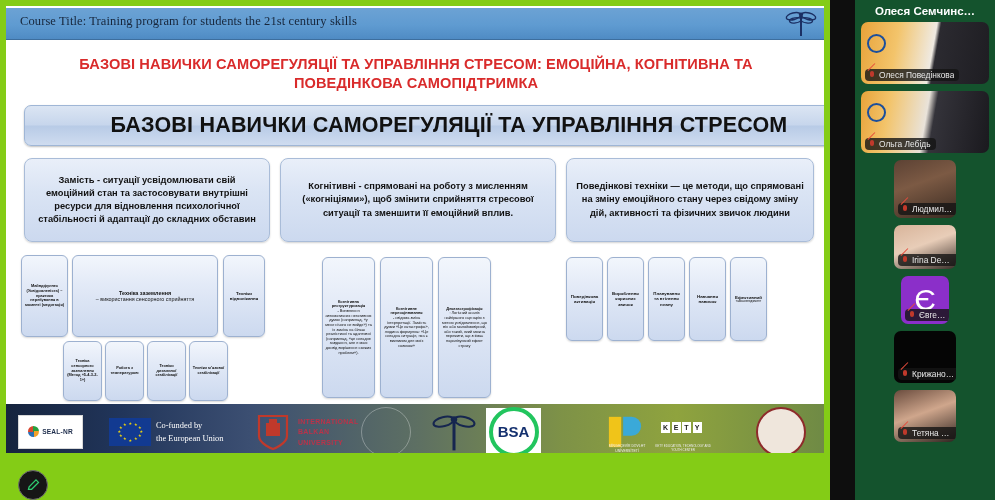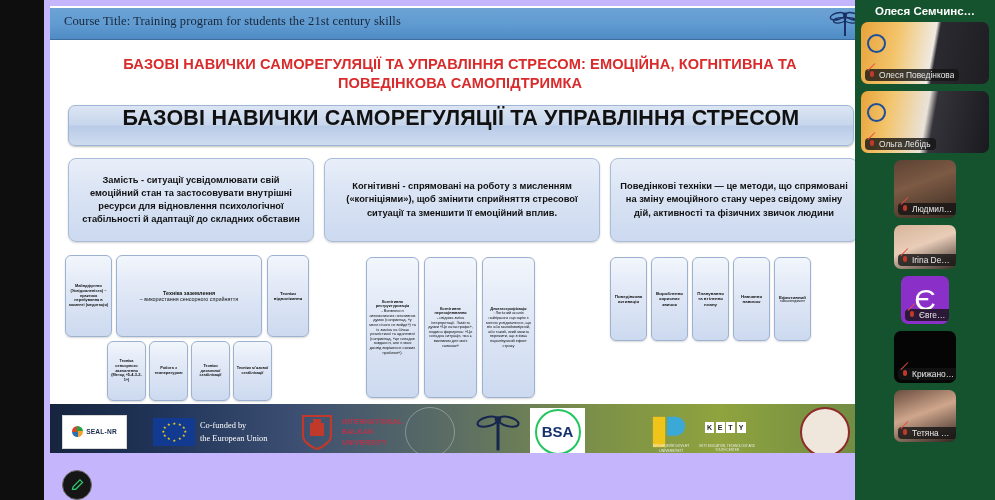--- a/index.html
+++ b/index.html
@@ -1,41 +1,41 @@
 <!DOCTYPE html>
 <html><head>
 <meta charset="utf-8">
 <style>
   html,body{margin:0;padding:0;background:#000;}
   body{width:995px;height:500px;overflow:hidden;font-family:"Liberation Sans",sans-serif;}
   #app{position:relative;width:995px;height:500px;background:#0e0e0e;}
 
   
-  #share{position:absolute;left:0;top:0;width:830px;height:500px;background:#c4b5fd;overflow:hidden;margin-left:44px;}
+  #share{position:absolute;left:0;top:0;width:830px;height:500px;background:#84cc16;overflow:hidden;}
   #slide{position:absolute;left:6px;top:6px;width:818px;height:447px;background:#fff;overflow:hidden;}
 
   
   .slide-head{position:absolute;left:0;top:2px;width:818px;height:31px;
     background:linear-gradient(180deg,#6ca2d4 0%,#5f9bd1 55%,#4f8bc4 100%);
     border-bottom:1px solid #3d6e9e;}
   .slide-head .ct{position:absolute;left:14px;top:6px;font-family:"Liberation Serif",serif;
     font-size:12.5px;color:#17263b;letter-spacing:.1px;white-space:nowrap;}
   .slide-head .un{position:absolute;left:492px;top:6px;font-family:"Liberation Serif",serif;
     font-size:12.5px;color:#17263b;white-space:nowrap;}
   .kntu-logo{position:absolute;left:778px;top:0px;width:34px;height:33px;}
 
   
   .red-title{position:absolute;left:30px;top:49px;width:760px;text-align:center;
     font-size:14.6px;font-weight:700;color:#d92b2b;line-height:1.33;letter-spacing:.1px;}
 
   
   .banner{position:absolute;left:18px;top:99px;width:784px;height:39px;border-radius:7px;
     background:linear-gradient(180deg,#dbe5f3 0%,#c7d6ec 48%,#b8cbe6 52%,#cfdcf0 100%);
     border:1px solid #9fb6d6;box-shadow:0 1px 2px rgba(0,0,0,.25);
-    display:flex;align-items:flex-start;justify-content:center;}
+    display:flex;align-items:center;justify-content:center;padding-left:32px;}
   .banner span{font-size:21.5px;font-weight:700;color:#111;letter-spacing:.2px;white-space:nowrap;}
 
   
   .defrow{position:absolute;left:18px;top:152px;width:790px;height:84px;}
   .defcard{position:absolute;top:0;height:84px;border-radius:8px;
     background:linear-gradient(180deg,#e9eff9 0%,#dae4f4 40%,#ccd9ef 100%);
     border:1px solid #a9bcd8;box-shadow:0 1px 2px rgba(0,0,0,.18);
     display:flex;align-items:center;justify-content:center;padding:3px 8px;box-sizing:border-box;}
   .defcard p{margin:0;text-align:center;font-size:9.3px;line-height:1.42;color:#111;font-weight:600;}
   .defcard b{font-weight:800;}
@@ -72,21 +72,21 @@
   .eutext{left:150px;font-family:"Liberation Serif",serif;font-size:8.4px;color:#fff;line-height:1.55;}
 
   .ibu{left:250px;width:110px;height:38px;}
   .ibu-txt{position:absolute;left:42px;top:4px;font-size:7px;font-weight:700;color:#b9334a;line-height:1.55;letter-spacing:.3px;}
 
   .ghost{border-radius:50%;border:1.5px solid rgba(255,255,255,.30);}
   #lgGhost1{left:355px;width:48px;height:48px;}
   .kntu2{left:425px;width:46px;height:46px;}
 
   .bsa{left:480px;width:55px;height:48px;background:#fff;display:flex;align-items:center;justify-content:center;}
-  .bsa-in{width:42px;height:42px;border-radius:50%;border:2px solid #22c55e;
+  .bsa-in{width:42px;height:42px;border-radius:50%;border:4px solid #22c55e;
     display:flex;align-items:center;justify-content:center;font-size:15px;font-weight:800;color:#14306e;}
 
   .mdu{left:600px;width:38px;height:36px;}
   .mdu-t{position:absolute;left:598px;top:40px;width:46px;font-size:3.4px;color:#efefef;text-align:center;line-height:1.35;}
 
   .kety{left:655px;width:42px;height:20px;display:flex;gap:1.5px;}
   .kety b{width:9px;height:11px;background:#fff;color:#222;font-size:7px;font-weight:800;
     display:flex;align-items:center;justify-content:center;}
   .kety-t{position:absolute;left:648px;top:40px;width:58px;font-size:3px;color:#e8e8e8;text-align:center;line-height:1.4;}
 

